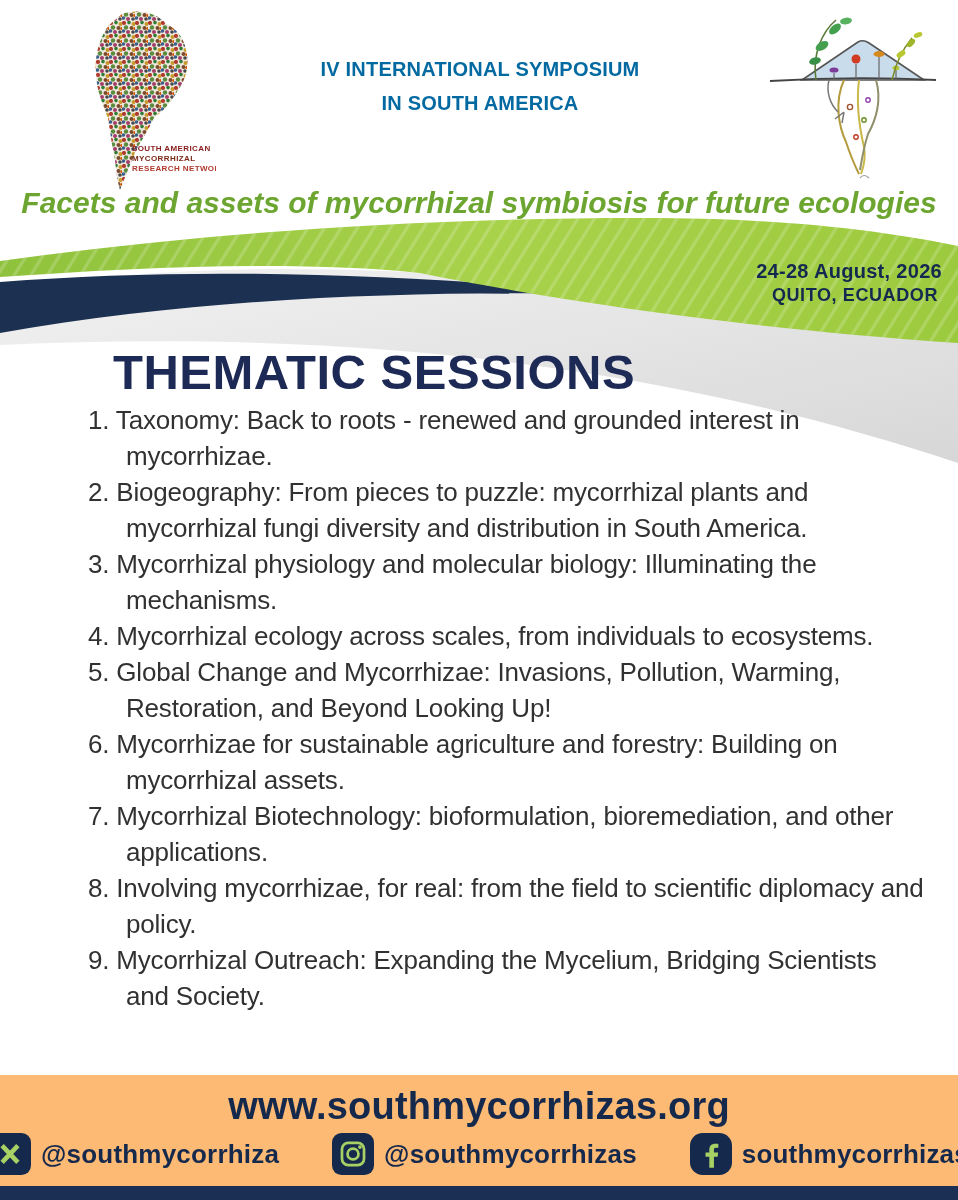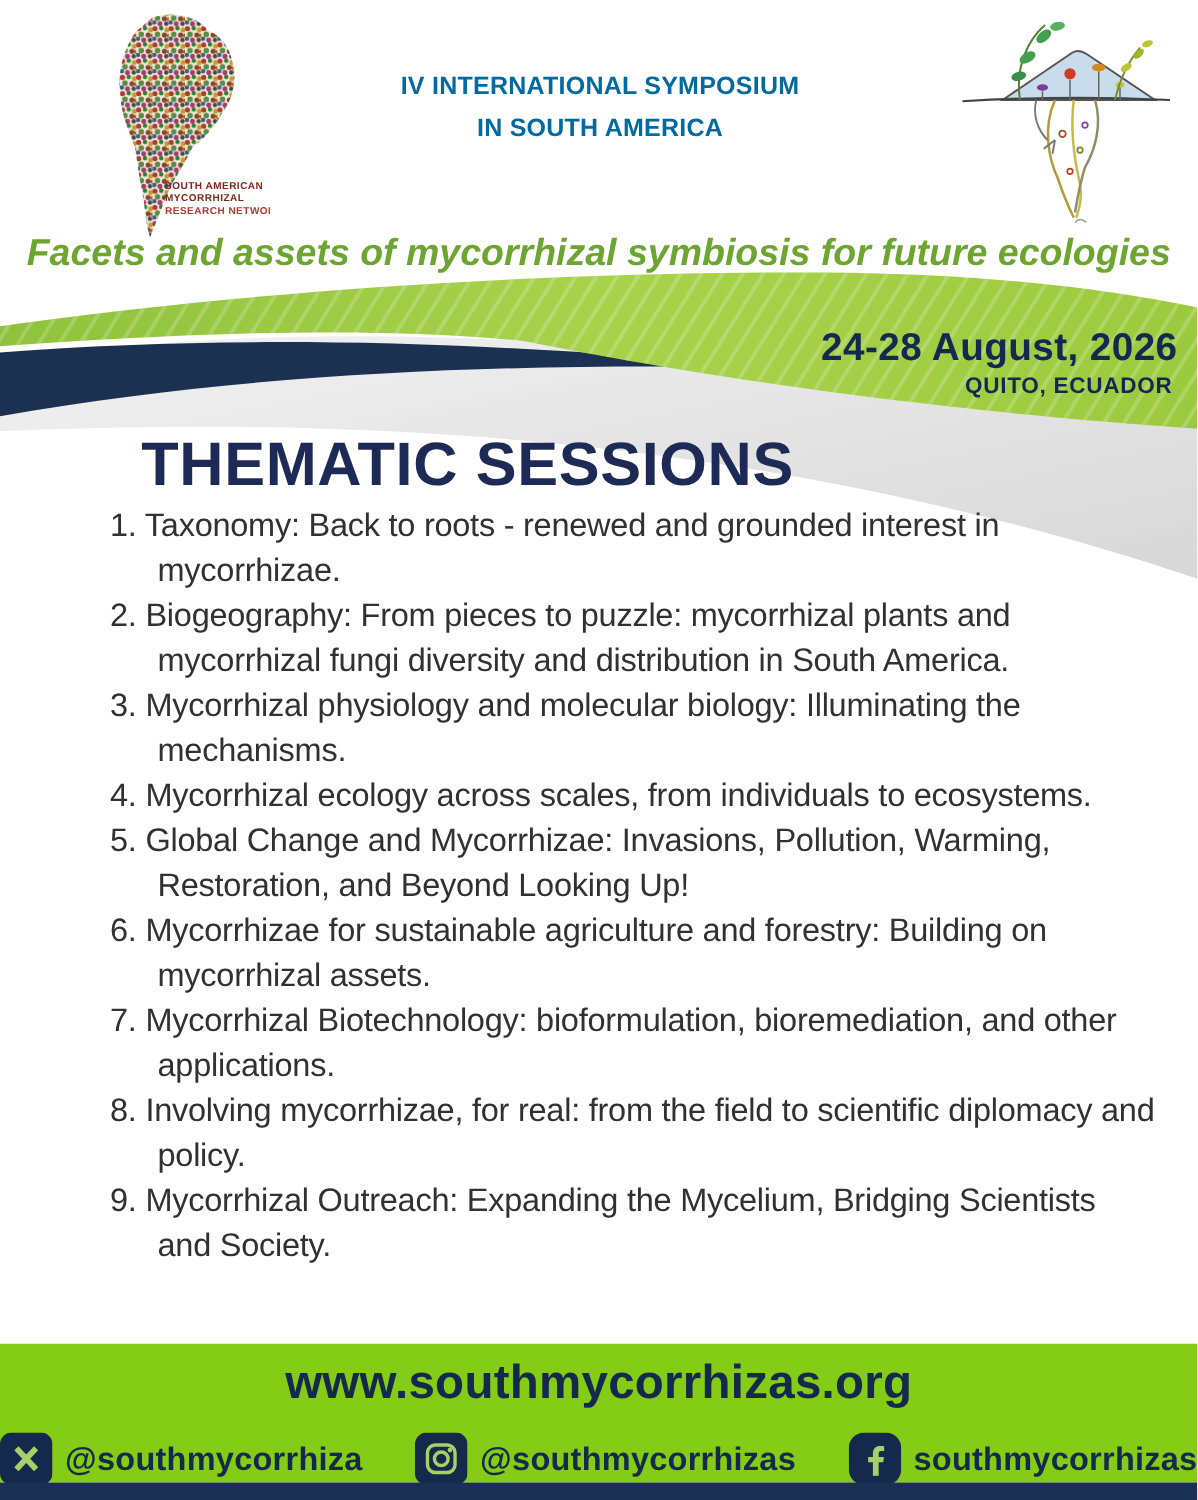--- a/index.html
+++ b/index.html
@@ -16,21 +16,21 @@
     color:#0369a1; font-weight:700; font-size:20px; line-height:34px; letter-spacing:0.2px;
   }
   .subtitle {
     position:absolute; left:0; right:0; top:186px; text-align:center;
     color:#6ca52f; font-style:italic; font-weight:700; font-size:30px;
   }
 
   
   .wave-svg { position:absolute; left:0; top:215px; width:958px; height:270px; display:block; }
   .date-block { position:absolute; top:260px; right:16px; text-align:right; color:#14294f; }
-  .date-line { font-size:31px; font-weight:700; letter-spacing:0.3px; }
+  .date-line { font-size:20px; font-weight:700; letter-spacing:0.3px; }
   .location-line { font-size:18px; font-weight:700; letter-spacing:0.6px; margin-right:4px; margin-top:2px; }
 
   
   .sessions-heading {
     position:absolute; left:97px; top:328px; margin:16px;
     color:#1e2a56; font-size:49px; font-weight:800; letter-spacing:0.5px;
   }
   .sessions-list {
     position:absolute; left:88px; top:402px; width:836px;
     margin:0; padding:0; list-style:none; counter-reset:sess;
@@ -38,28 +38,28 @@
   }
   .sessions-list li {
     counter-increment:sess;
     padding-left:38px; text-indent:-38px;
   }
   .sessions-list li::before { content: counter(sess) ". "; }
 
   
   .footer-band {
     position:absolute; left:0; top:1075px; width:958px; height:111px;
-    background:#84cc16;
+    background:#fdba74;
   }
   .website {
     text-align:center; margin:10px 0 0 0;
     color:#15294d; font-size:38px; font-weight:700; letter-spacing:0.2px;
   }
   .social-row {
-    display:flex; justify-content:center; align-items:center; gap:42px; margin-top:18px;
+    display:flex; justify-content:center; align-items:center; gap:53px; margin-top:5px;
   }
   .social-item { display:flex; align-items:center; gap:10px; }
   .social-item svg { display:block; }
   .handle { color:#15294d; font-size:26px; font-weight:700; letter-spacing:0.2px; }
   .bottom-bar {
     position:absolute; left:0; top:1186px; width:958px; height:14px; background:#1b2f55;
   }
 </style>
 </head>
 <body>

